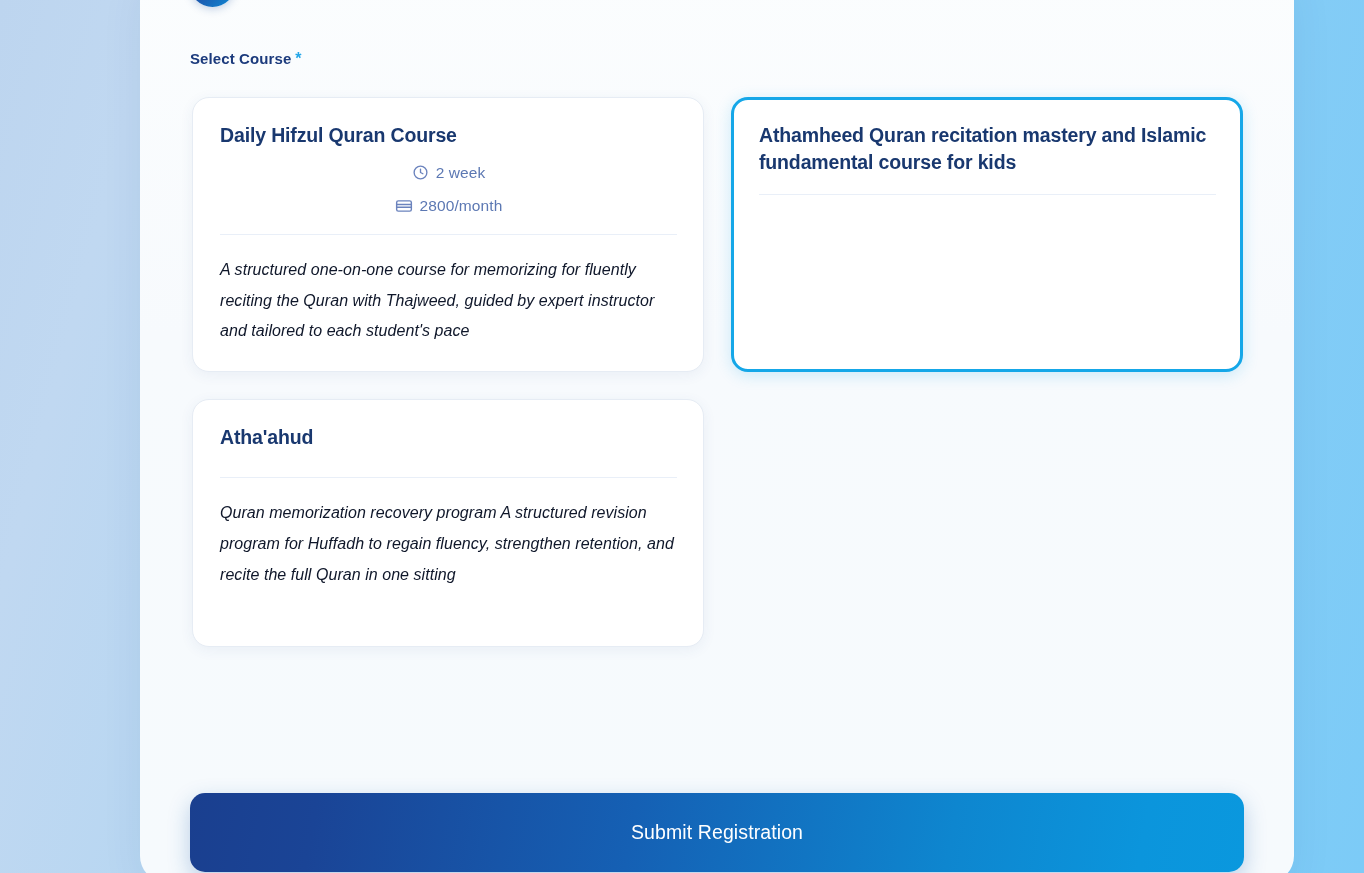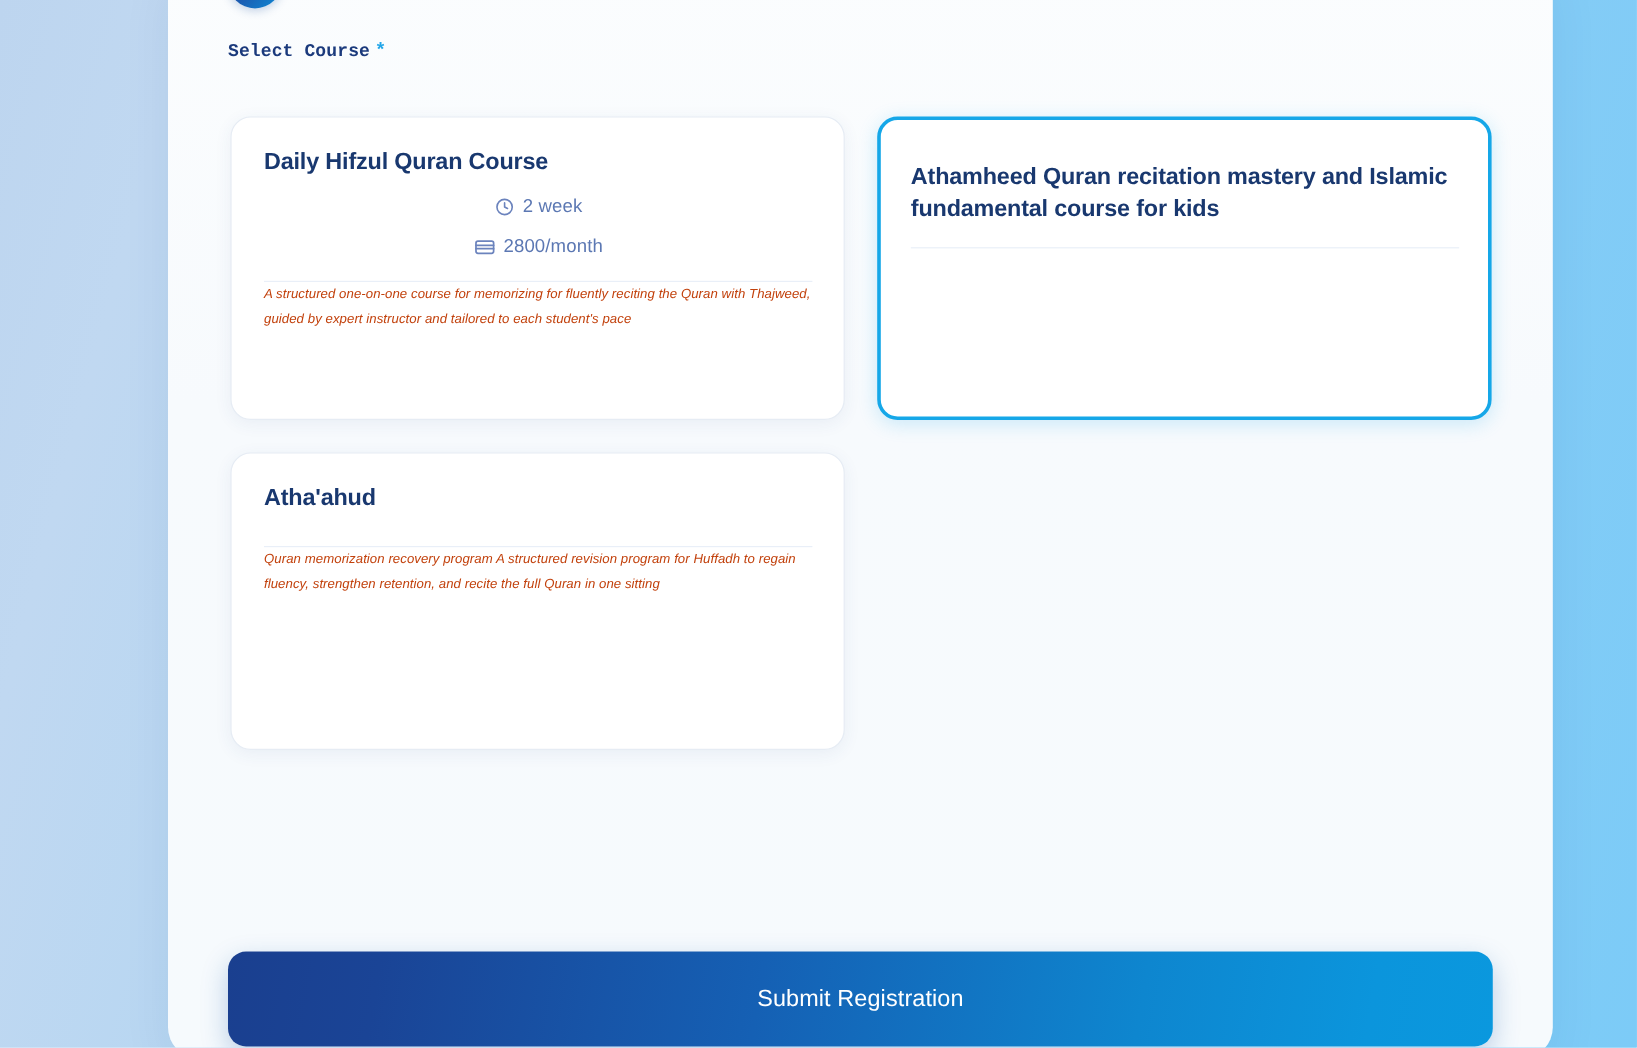--- a/index.html
+++ b/index.html
@@ -69,26 +69,25 @@
     align-items: center;
     justify-content: center;
     letter-spacing: 0.3px;
     box-shadow: 0 2px 8px rgba(20, 70, 150, 0.25);
   }
 
   
   .field-label {
     position: absolute;
     left: 50px;
-    top: 64px;
+    top: 80px;
     font-size: 15px;
     font-weight: bold;
     color: #1b3a7c;
     letter-spacing: 0.1px;
-    font-family: Liberation Mono, monospace;
   }
   .required-star {
     color: #23a6e8;
     font-weight: bold;
     margin-left: 4px;
     font-size: 16px;
   }
 
   
   .course-grid {
@@ -108,21 +107,21 @@
     background: #ffffff;
     border-radius: 17px;
     border: 1px solid #e6ecf4;
     padding: 24px 26px 24px 27px;
     box-shadow: 0 3px 14px rgba(40, 80, 140, 0.065);
     position: relative;
   }
   .course-card.selected {
     border: 3px solid #15a7e8;
     box-shadow: 0 3px 16px rgba(21, 167, 232, 0.20);
-    padding: 34px 24px 22px 25px;
+    padding: 22px 24px 22px 25px;
   }
 
   .card-title {
     font-size: 19.5px;
     font-weight: bold;
     color: #19386f;
     line-height: 1.37;
     letter-spacing: -0.15px;
     margin: 0;
   }
@@ -151,23 +150,24 @@
     flex: none;
   }
 
   .card-divider {
     height: 1px;
     background: #e9eff8;
     margin-top: 19px;
   }
 
   .card-desc {
-    font-size: 11px;
+    margin-top: 20px;
+    font-size: 16px;
     font-style: italic;
-    color: #c2410c;
+    color: #0f172a;
     line-height: 1.93;
     letter-spacing: 0.05px;
   }
 
   
   .card-h1 { min-height: 253px; }
   .card-h2 { min-height: 253px; }
   .card-h3 { min-height: 248px; }
 
   

